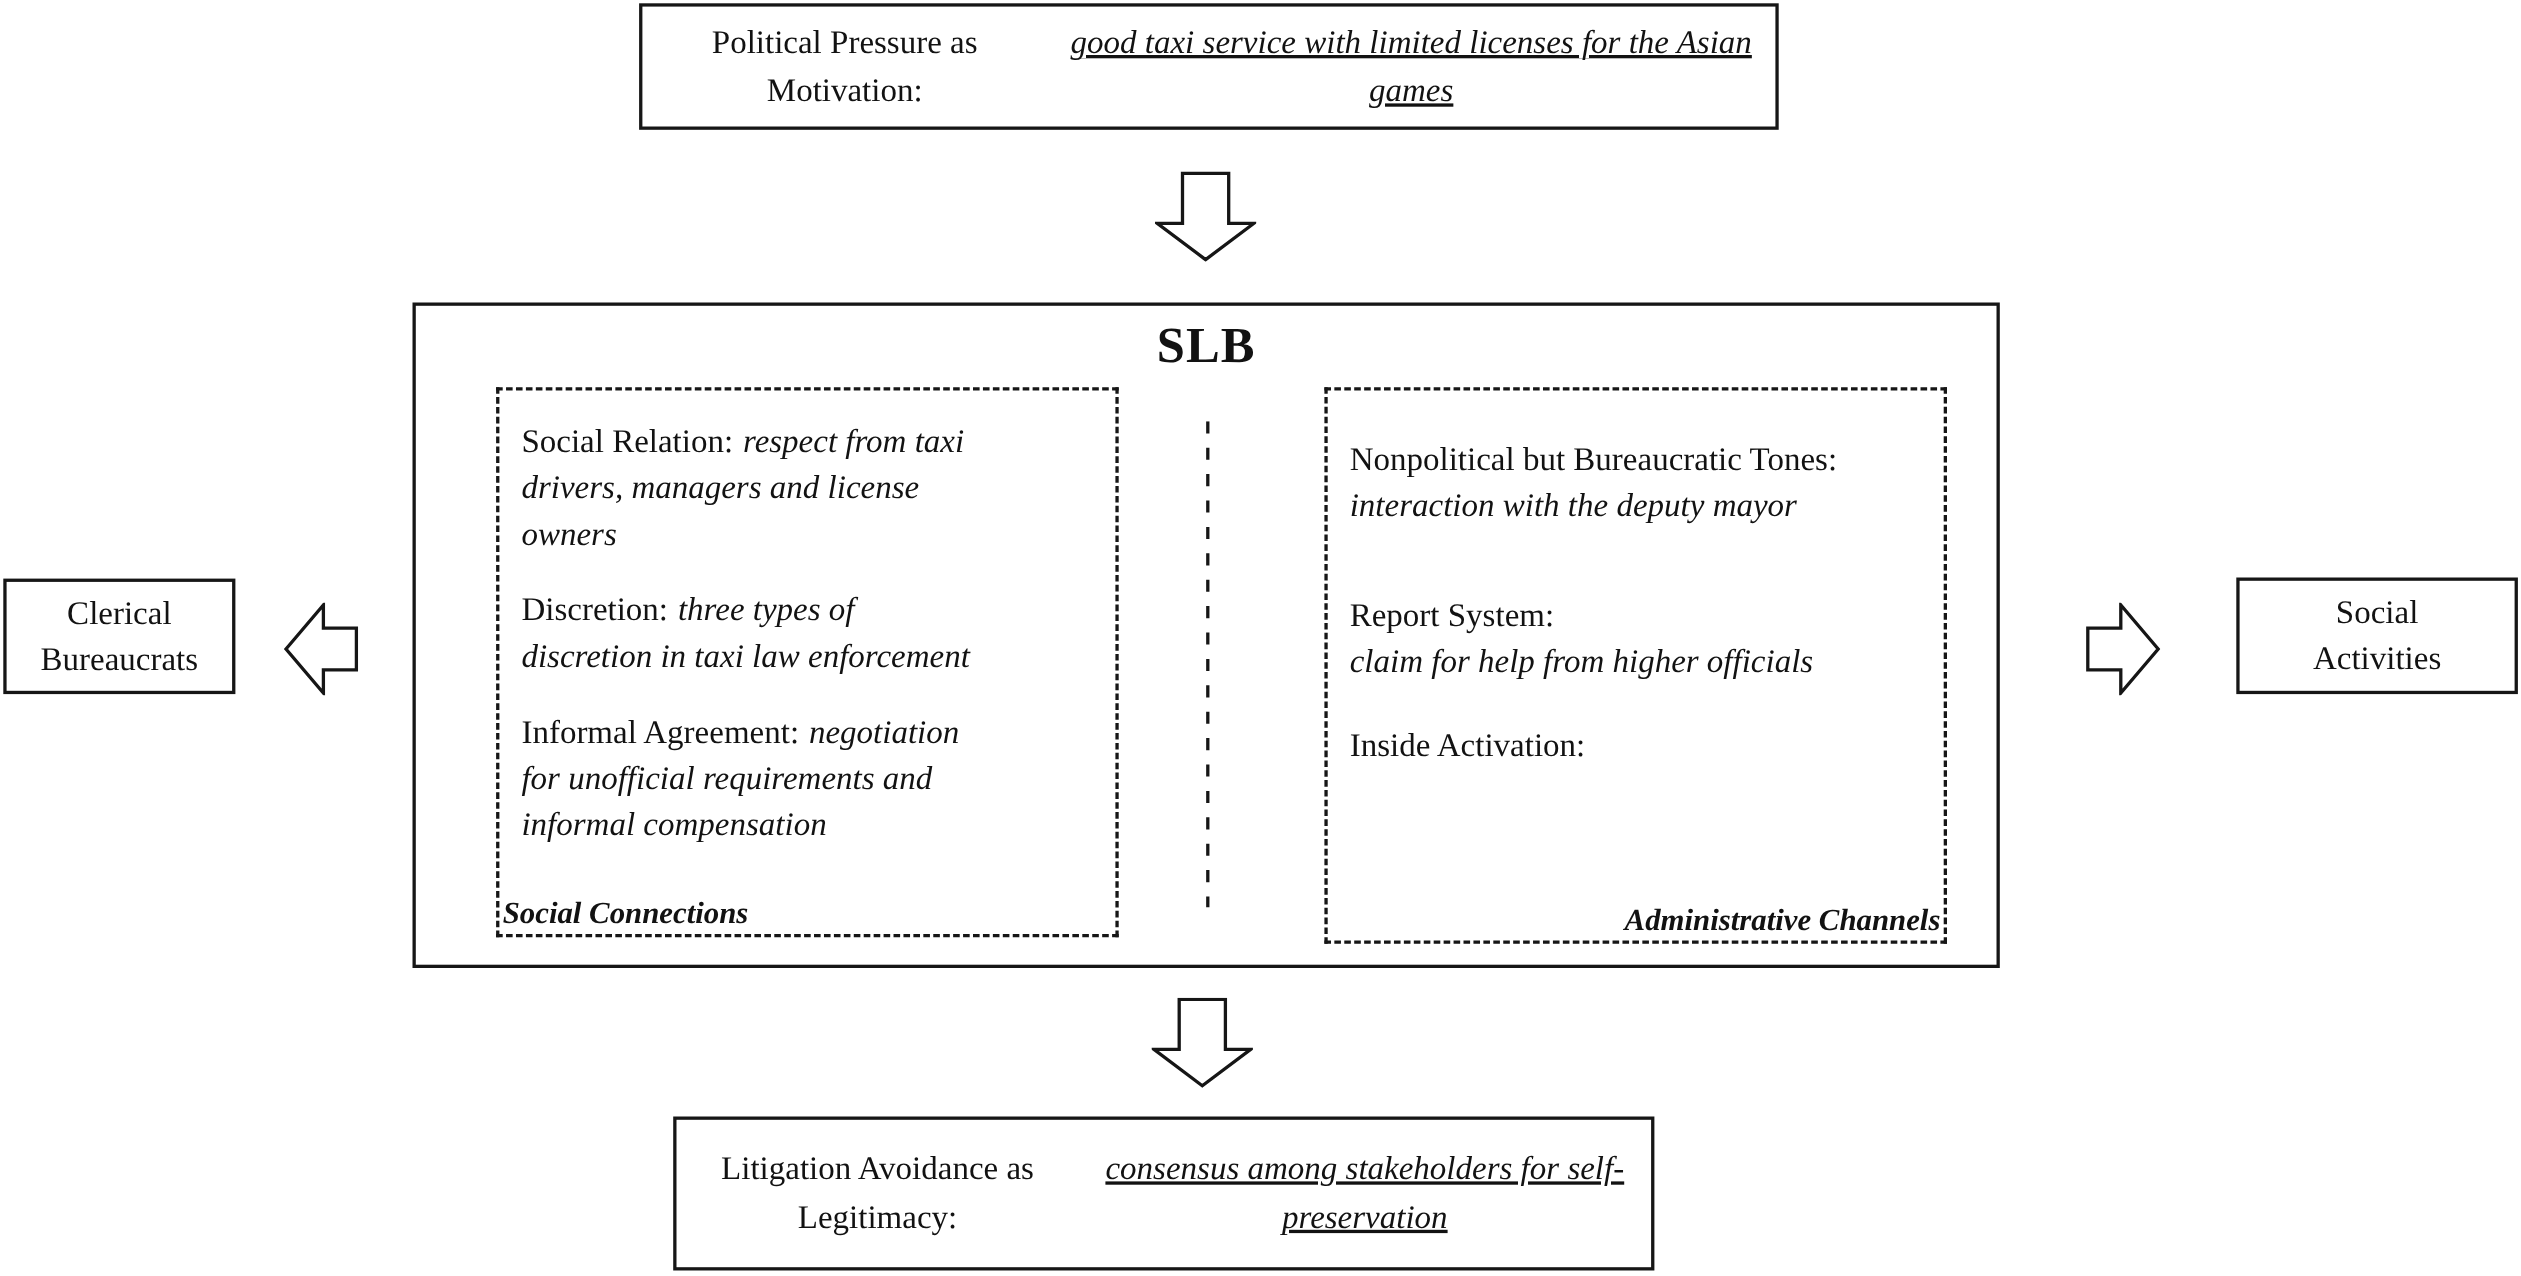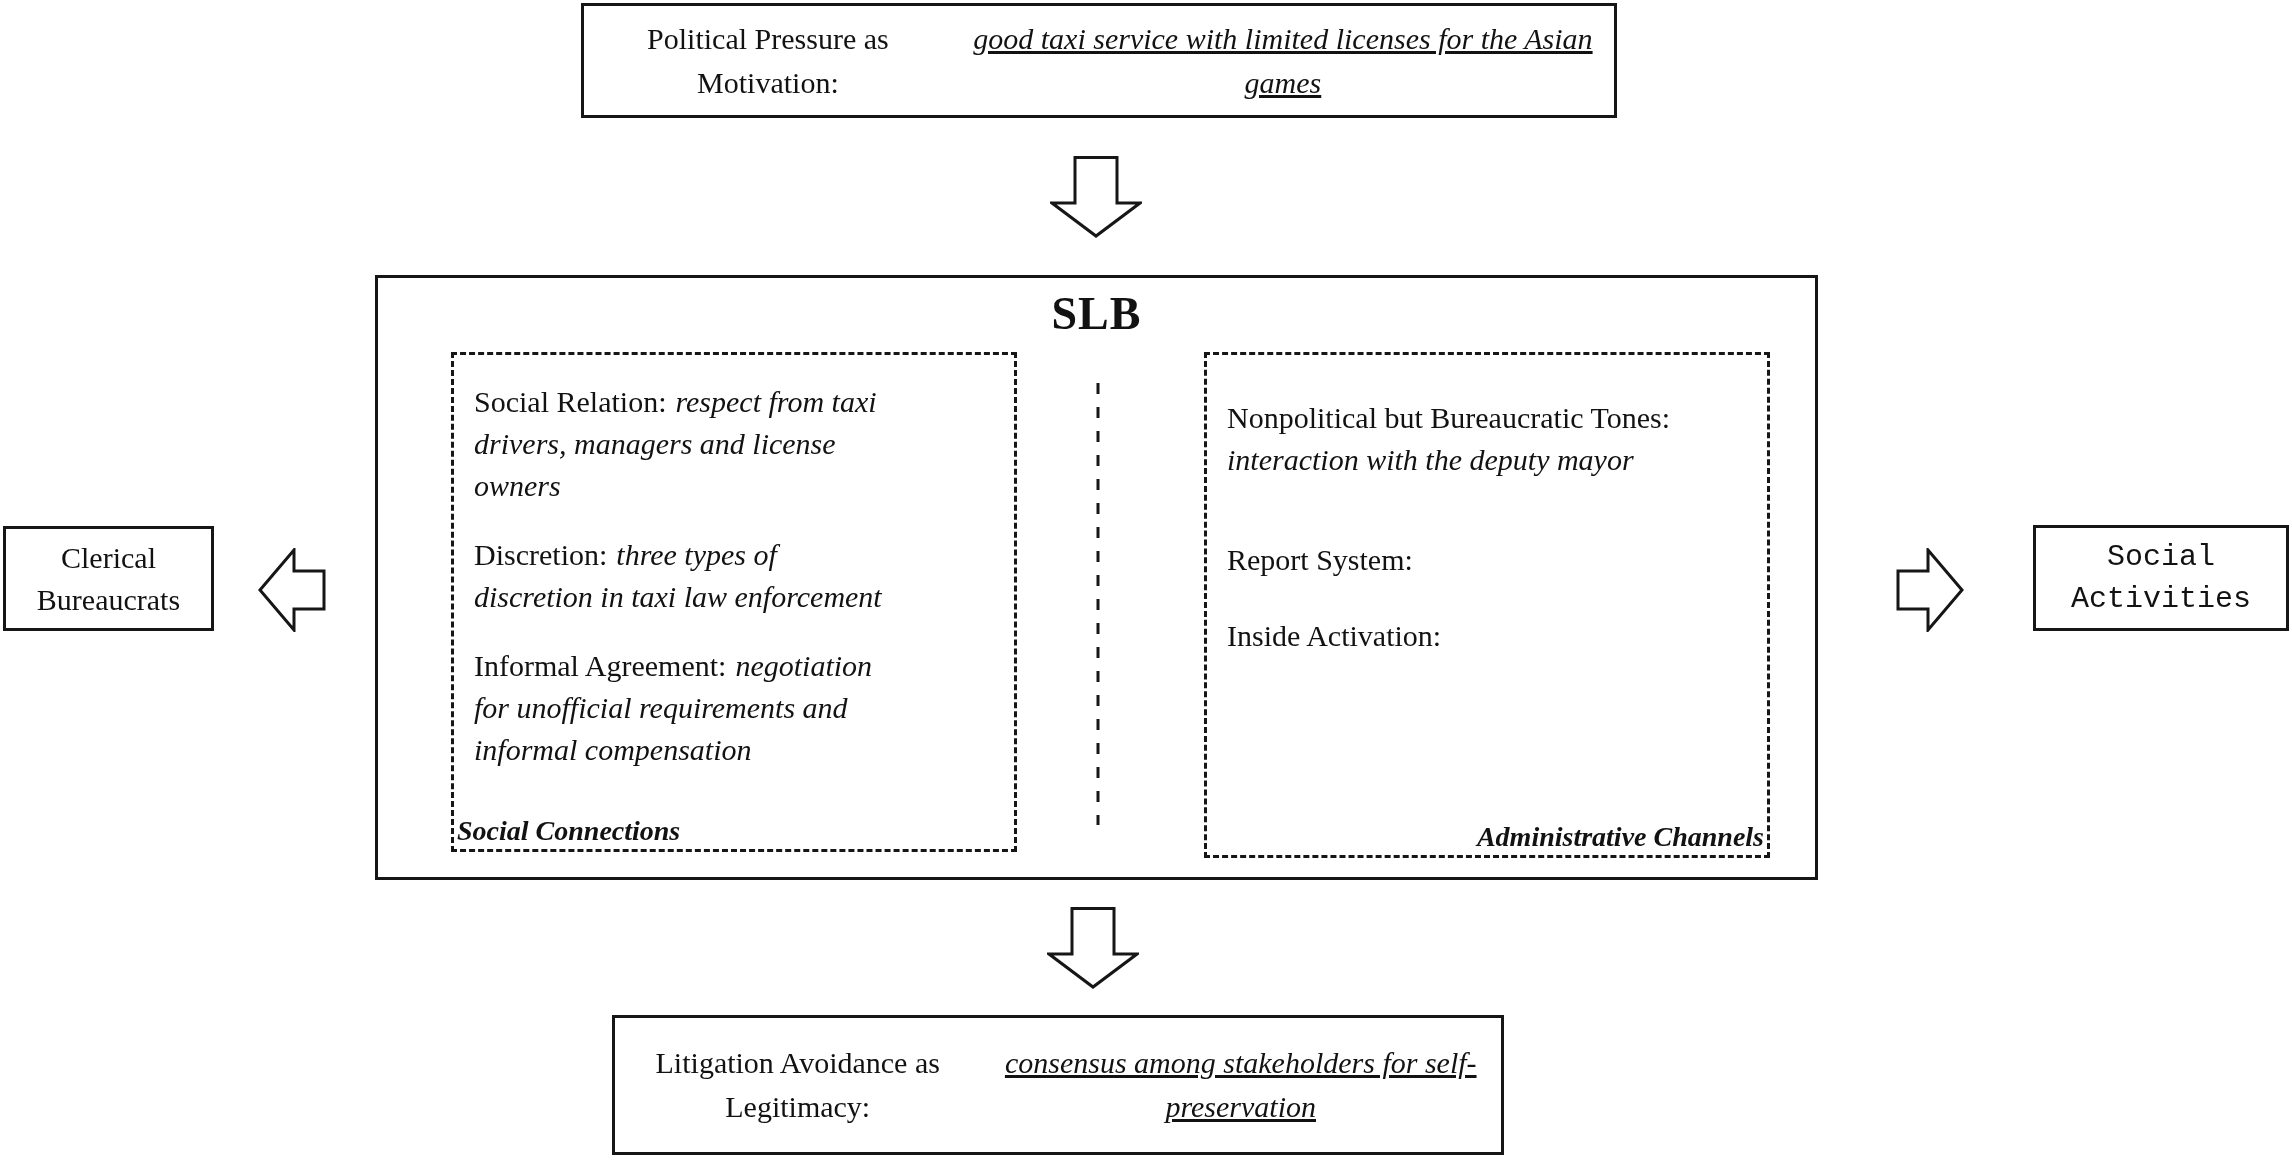--- a/index.html
+++ b/index.html
@@ -69,21 +69,21 @@
   }
   .caption-left  { left: 3px; }
   .caption-right { right: 3px; }
   .divider { position: absolute; left: 717px; top: 105px; }
   .side-box {
     font-size: 30px;
     line-height: 42px;
     white-space: pre-line;
   }
   .clerical-box { left: 3px;    top: 526px; width: 211px; height: 105px; }
-  .social-box   { left: 2033px; top: 525px; width: 256px; height: 106px; font-family: Liberation Mono, monospace; }
+  .social-box   { left: 2033px; top: 525px; width: 256px; height: 106px; }
   .arrow { position: absolute; }
   .top-arrow    { left: 1050px; top: 156px; }
   .bottom-arrow { left: 1047px; top: 907px; }
   .left-arrow   { left: 258px;  top: 548px; }
   .right-arrow  { left: 1896px; top: 548px; }
   .arrow polygon { fill: #ffffff; stroke: #161616; stroke-width: 3; stroke-linejoin: miter; }
 </style>
 </head>
 <body>
 
@@ -121,21 +121,21 @@
 
     <svg class="divider" width="6" height="442" viewBox="0 0 6 442">
       <line x1="3" y1="0" x2="3" y2="442" stroke="#161616" stroke-width="3" stroke-dasharray="11 13"></line>
     </svg>
 
     <div class="panel right-panel">
       <div class="item item-1">
         <span class="item-label label-block">Nonpolitical but Bureaucratic Tones:</span><span class="item-detail">interaction with the deputy mayor</span>
       </div>
       <div class="item item-2">
-        <span class="item-label label-block">Report System:</span>
+        <span class="item-label label-block">Report System:</span><span class="item-detail">claim for help from higher officials</span>
       </div>
       <div class="item item-3">
         <span class="item-label label-block">Inside Activation:</span>
       </div>
       <div class="caption caption-right">Administrative Channels</div>
     </div>
   </div>
 
   <div class="box side-box clerical-box center-text">
     <div>Clerical

